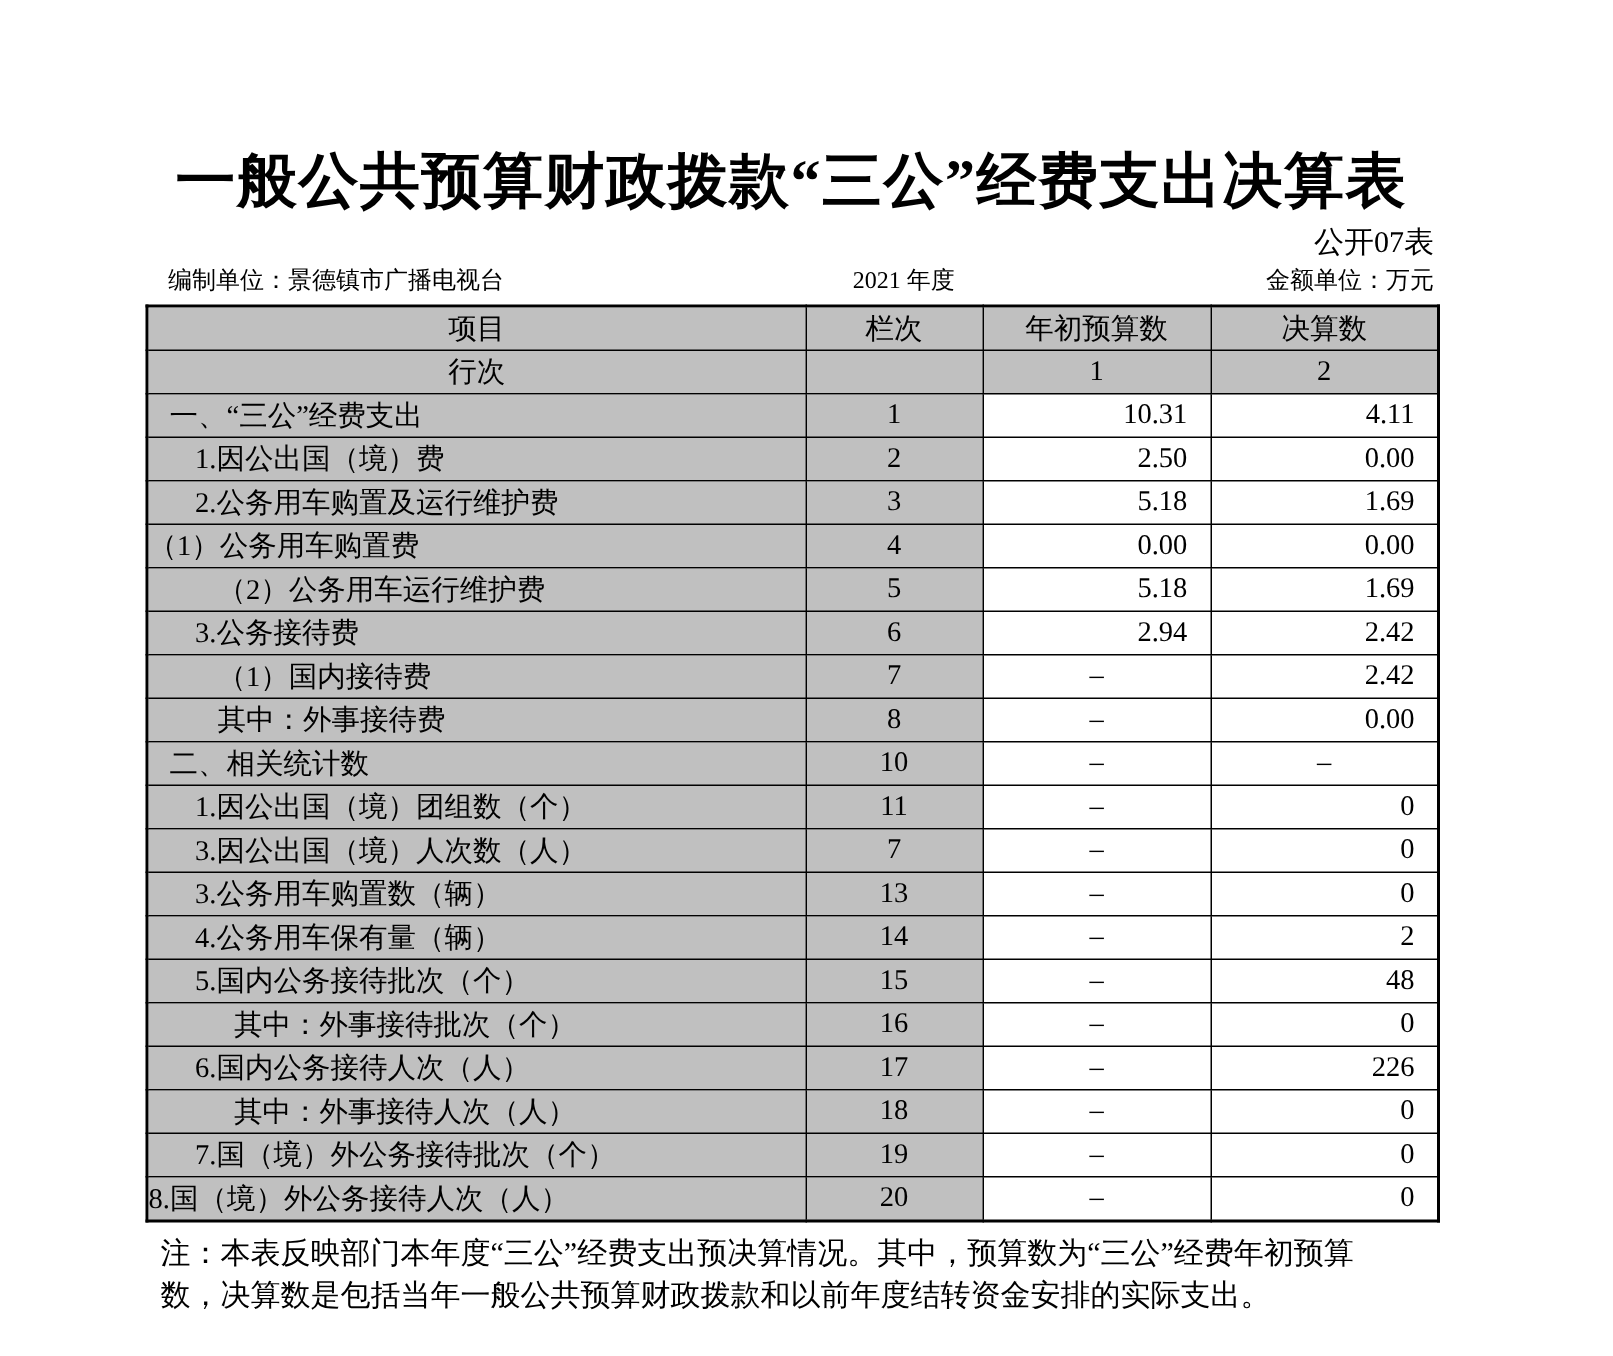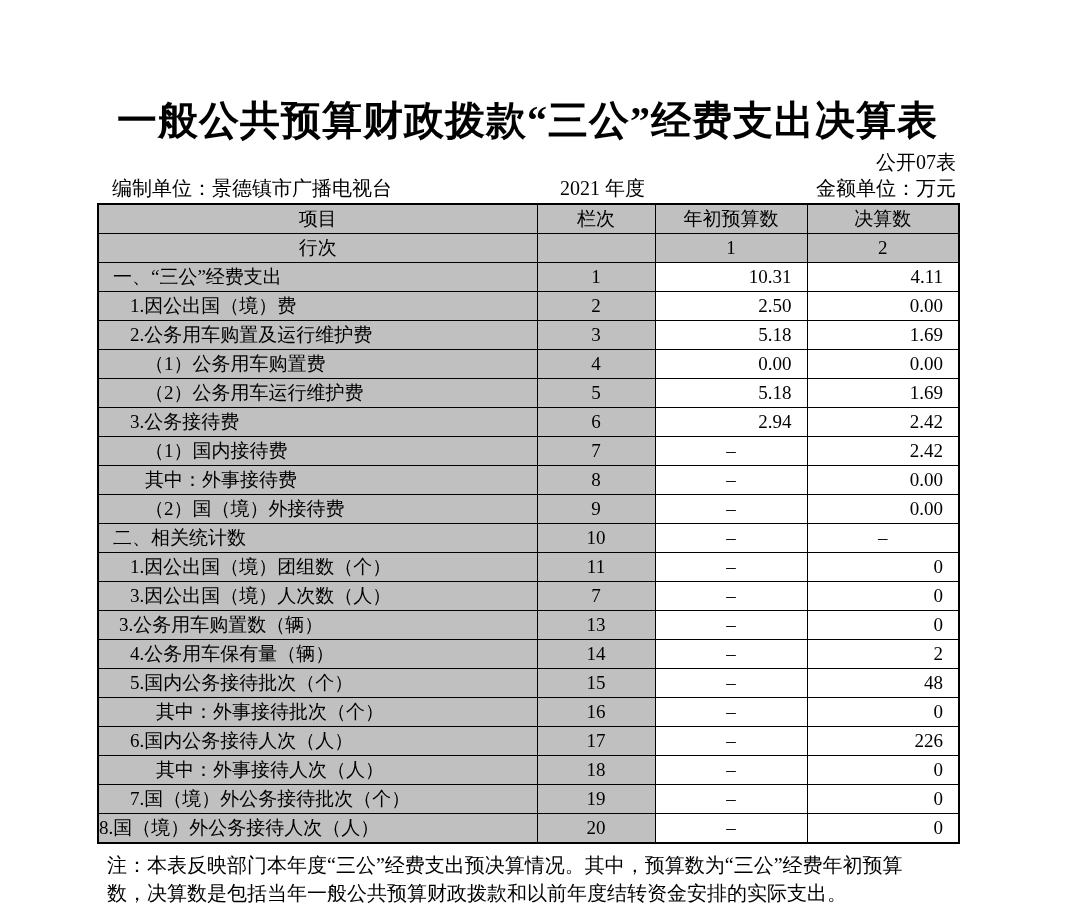--- a/index.html
+++ b/index.html
@@ -30,21 +30,21 @@
   .table-code {
     text-align: right;
     font-size: 20px;
     line-height: 26px;
     margin-top: 3px;
     padding-right: 2px;
   }
   .meta-row {
     position: relative;
     display: flex;
-    font-size: 20px;
+    font-size: 16px;
     line-height: 26px;
   }
   .meta-left  { padding-left: 15px; }
   .meta-center {
     position: absolute;
     left: 50%;
     transform: translateX(calc(-50% + 75px));
   }
   .meta-right { margin-left: auto; padding-right: 2px; }
 
@@ -129,21 +129,21 @@
           <td class="num-r">2.50</td>
           <td class="num-r">0.00</td>
         </tr>
         <tr>
           <td class="gray item" style="padding-left: 31px;">2.公务用车购置及运行维护费</td>
           <td class="gray center">3</td>
           <td class="num-r">5.18</td>
           <td class="num-r">1.69</td>
         </tr>
         <tr>
-          <td class="gray item" style="padding-left: 46px;">（1）公务用车购置费</td>
+          <td class="gray item" style="">（1）公务用车购置费</td>
           <td class="gray center">4</td>
           <td class="num-r">0.00</td>
           <td class="num-r">0.00</td>
         </tr>
         <tr>
           <td class="gray item" style="padding-left: 46px;">（2）公务用车运行维护费</td>
           <td class="gray center">5</td>
           <td class="num-r">5.18</td>
           <td class="num-r">1.69</td>
         </tr>
@@ -159,45 +159,39 @@
           <td class="num-c">–</td>
           <td class="num-r">2.42</td>
         </tr>
         <tr>
           <td class="gray item" style="padding-left: 46px;">其中：外事接待费</td>
           <td class="gray center">8</td>
           <td class="num-c">–</td>
           <td class="num-r">0.00</td>
         </tr>
         <tr>
-          <td class="gray item" style="padding-left: 46px;">（2）国（境）外接待费</td>
-          <td class="gray center">9</td>
-          <td class="num-c">–</td>
-          <td class="num-r">0.00</td>
-        </tr>
-        <tr>
           <td class="gray item" style="padding-left: 14px;">二、相关统计数</td>
           <td class="gray center">10</td>
           <td class="num-c">–</td>
           <td class="num-c">–</td>
         </tr>
         <tr>
           <td class="gray item" style="padding-left: 31px;">1.因公出国（境）团组数（个）</td>
           <td class="gray center">11</td>
           <td class="num-c">–</td>
           <td class="num-r">0</td>
         </tr>
         <tr>
           <td class="gray item" style="padding-left: 31px;">3.因公出国（境）人次数（人）</td>
           <td class="gray center">7</td>
           <td class="num-c">–</td>
           <td class="num-r">0</td>
         </tr>
         <tr>
-          <td class="gray item" style="padding-left: 20px;">3.公务用车购置数（辆）</td>
+          <td class="gray item" style="padding-left: 31px;">3.公务用车购置数（辆）</td>
           <td class="gray center">13</td>
           <td class="num-c">–</td>
           <td class="num-r">0</td>
         </tr>
         <tr>
           <td class="gray item" style="padding-left: 31px;">4.公务用车保有量（辆）</td>
           <td class="gray center">14</td>
           <td class="num-c">–</td>
           <td class="num-r">2</td>
         </tr>

